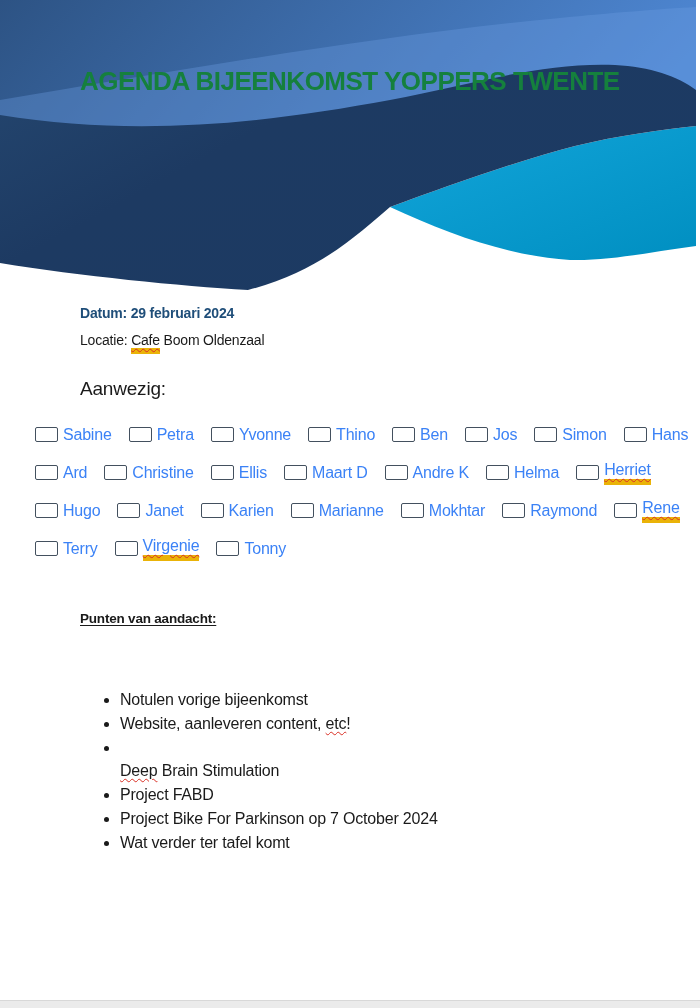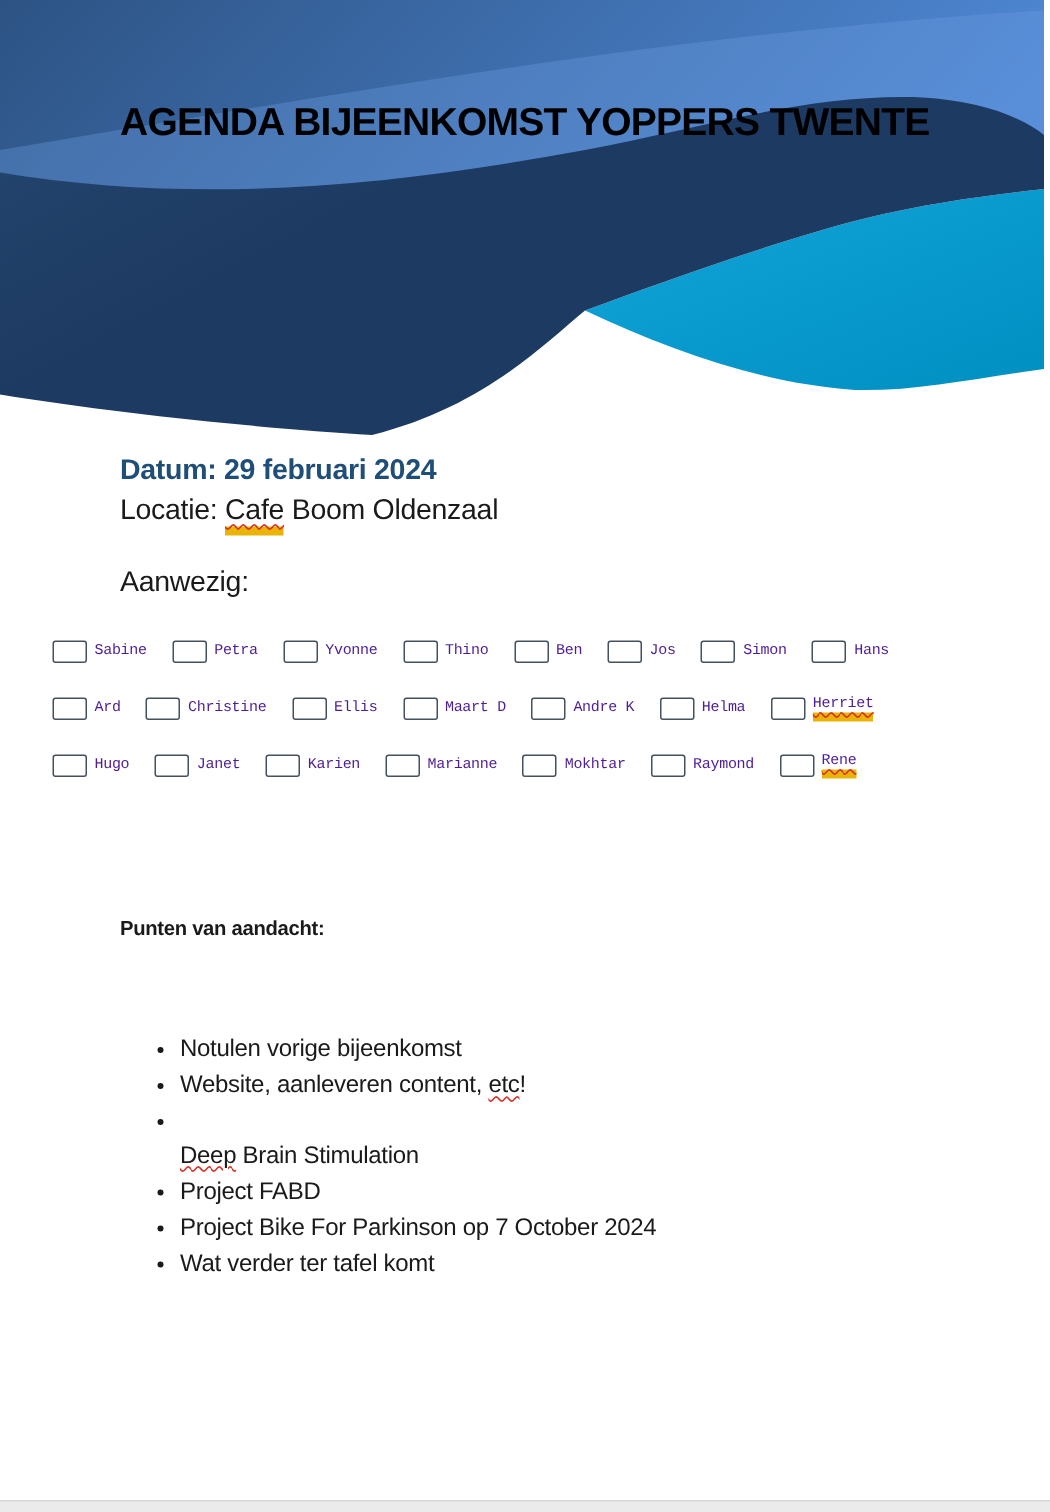--- a/index.html
+++ b/index.html
@@ -3,36 +3,36 @@
 <meta charset="utf-8">
 <style>
   html,body { margin:0; padding:0; background:#fff; }
   .page {
     position:relative; width:700px; height:1008px; overflow:hidden; background:#fff;
     font-family:"Liberation Sans","DejaVu Sans",sans-serif; color:#1a1a1a;
   }
   .header-svg { position:absolute; top:0; left:0; display:block; }
   .doc-title {
     position:absolute; left:80px; top:66px; width:560px;
-    font-size:26px; font-weight:bold; color:#000000; letter-spacing:-0.5px; white-space:nowrap;
-  }
-  .info-block { position:absolute; left:80px; top:300px; font-size:19px; line-height:27px; letter-spacing:-0.2px; }
+    font-size:26px; font-weight:bold; color:#15803d; letter-spacing:-0.5px; white-space:nowrap;
+  }
+  .info-block { position:absolute; left:80px; top:300px; font-size:14px; line-height:27px; letter-spacing:-0.2px; }
   .date-line { color:#1f4e79; font-weight:bold; }
   .attendance-heading { position:absolute; left:80px; top:378px; font-size:19px; letter-spacing:-0.2px; }
   .attendance-rows { position:absolute; left:35px; top:423px; width:645px; }
   .attendee-row { display:flex; align-items:center; column-gap:17px; height:23px; margin-bottom:15px; }
   .attendee { display:flex; align-items:center; }
   .checkbox {
     width:21px; height:13px; flex:none; display:inline-block;
     border:1.5px solid #43505e; border-radius:2px; background:#fff; margin-right:5px;
   }
-  .attendee-name { font-size:10px; color:#4c1d95; white-space:nowrap; letter-spacing:-0.2px;font-family:Liberation Mono, monospace; }
+  .attendee-name { font-size:16px; color:#3b82f6; white-space:nowrap; letter-spacing:-0.2px; }
   .agenda-heading {
     position:absolute; left:80px; top:611px; font-size:13.5px; font-weight:bold;
-    text-underline-offset:2px; letter-spacing:-0.2px;
+    text-decoration:underline; text-underline-offset:2px; letter-spacing:-0.2px;
   }
   .agenda-list {
     position:absolute; left:103px; top:688px; width:560px; margin:0; padding-left:17px;
     font-size:16px; line-height:23px; letter-spacing:-0.2px;
   }
   .agenda-list li { margin-bottom:1px; }
   .sq {
     text-decoration:underline wavy #d93025; text-decoration-thickness:1px; text-underline-offset:2px;
   }
   .flag {
@@ -173,20 +173,34 @@
         </div>
         <div class="attendee">
           <span class="checkbox"></span>
           <span class="attendee-name">Raymond</span>
         </div>
         <div class="attendee">
           <span class="checkbox"></span>
           <span class="attendee-name flag">Rene</span>
         </div>
       </div>
+      <div class="attendee-row">
+        <div class="attendee">
+          <span class="checkbox"></span>
+          <span class="attendee-name">Terry</span>
+        </div>
+        <div class="attendee">
+          <span class="checkbox"></span>
+          <span class="attendee-name flag">Virgenie</span>
+        </div>
+        <div class="attendee">
+          <span class="checkbox"></span>
+          <span class="attendee-name">Tonny</span>
+        </div>
+      </div>
     </div>
 
   <div class="agenda-heading">Punten van aandacht:</div>
   <ul class="agenda-list">
       <li><span>Notulen vorige bijeenkomst</span></li>
       <li><span>Website, aanleveren content, </span><span class="sq">etc</span><span>!</span></li>
       <li><br><span class="sq">Deep</span><span> Brain Stimulation</span></li>
       <li><span>Project FABD</span></li>
       <li><span>Project Bike For Parkinson op 7 October 2024</span></li>
       <li><span>Wat verder ter tafel komt</span></li>

